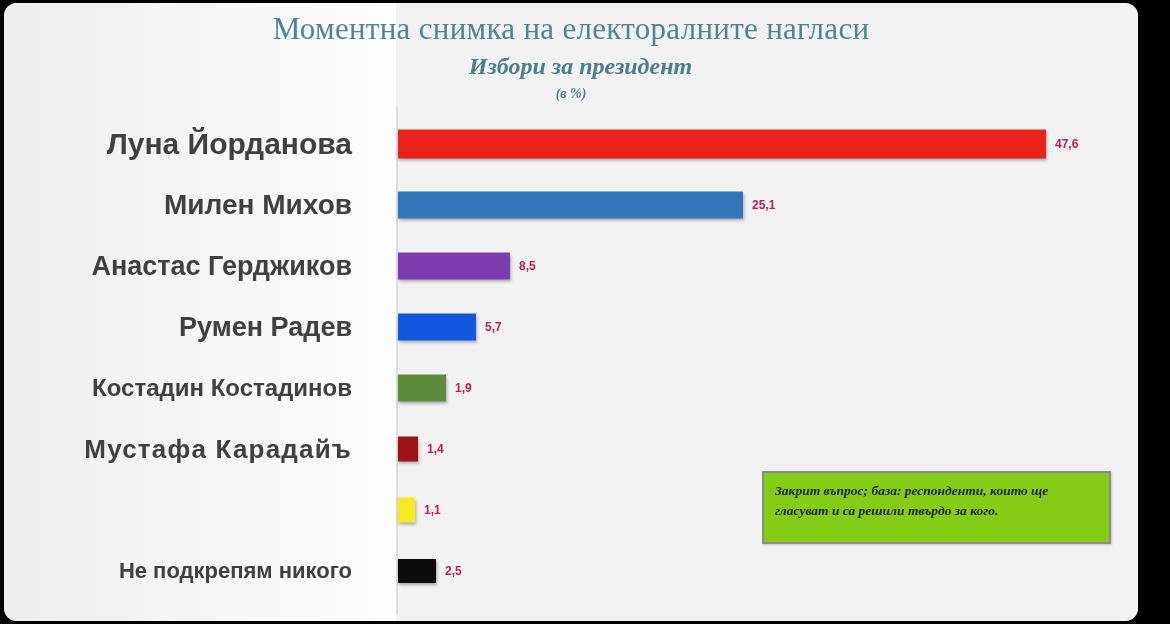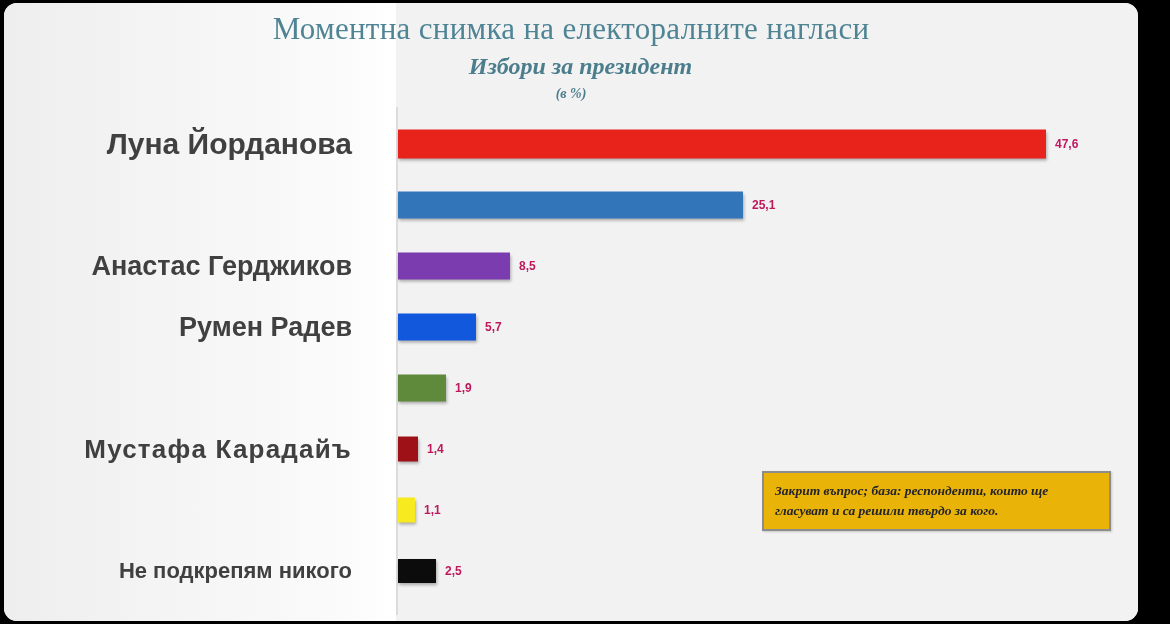--- a/index.html
+++ b/index.html
@@ -152,23 +152,23 @@
   .r5 .bar, .r6 .bar { height: 25px; }
   .r7 .bar { height: 24px; }
 
   
   #footnote {
     position: absolute;
     left: 758px;
     top: 468px;
     width: 349px;
     box-sizing: border-box;
-    background: #eab308;
+    background: #84cc16;
     border: 2px solid #8c8c8c;
-    padding: 8px 11px 9px 11px;
+    padding: 8px 11px 22px 11px;
     font-family: "Liberation Serif", serif;
     font-style: italic;
     font-weight: bold;
     font-size: 13.5px;
     line-height: 1.45;
     color: #23232b;
     text-align: left;
     box-shadow: 1px 1px 2px rgba(0,0,0,0.18);
   }
 </style>
@@ -189,20 +189,21 @@
 
         <div class="row r0">
           <div class="cat-label">Луна Йорданова</div>
           <div class="bar-wrap">
             <div class="bar" style="width: 648px; background: rgb(232, 35, 28);"></div>
             <div class="bar-value">47,6</div>
           </div>
         </div>
 
         <div class="row r1">
+          <div class="cat-label">Милен Михов</div>
           <div class="bar-wrap">
             <div class="bar" style="width: 345px; background: rgb(50, 117, 184);"></div>
             <div class="bar-value">25,1</div>
           </div>
         </div>
 
         <div class="row r2">
           <div class="cat-label">Анастас Герджиков</div>
           <div class="bar-wrap">
             <div class="bar" style="width: 112px; background: rgb(123, 60, 176);"></div>
@@ -212,20 +213,21 @@
 
         <div class="row r3">
           <div class="cat-label">Румен Радев</div>
           <div class="bar-wrap">
             <div class="bar" style="width: 78px; background: rgb(17, 88, 221);"></div>
             <div class="bar-value">5,7</div>
           </div>
         </div>
 
         <div class="row r4">
+          <div class="cat-label">Костадин Костадинов</div>
           <div class="bar-wrap">
             <div class="bar" style="width: 48px; background: rgb(95, 138, 60);"></div>
             <div class="bar-value">1,9</div>
           </div>
         </div>
 
         <div class="row r5">
           <div class="cat-label">Мустафа Карадайъ</div>
           <div class="bar-wrap">
             <div class="bar" style="width: 20px; background: rgb(158, 18, 23);"></div>

